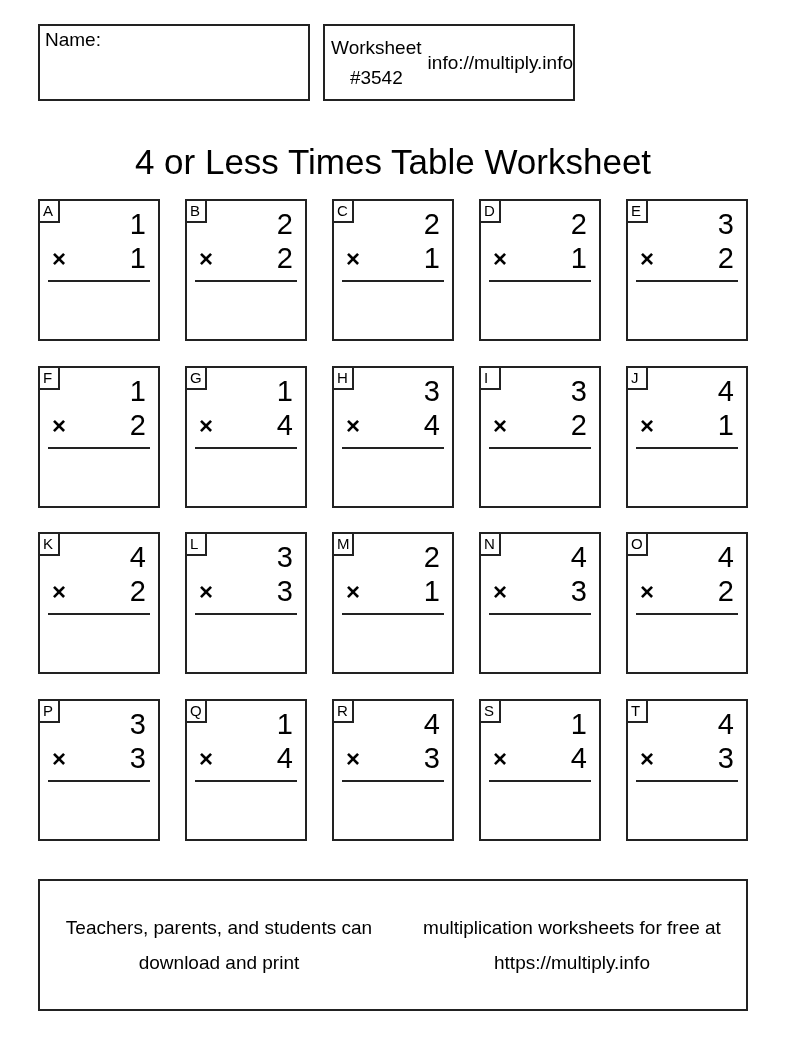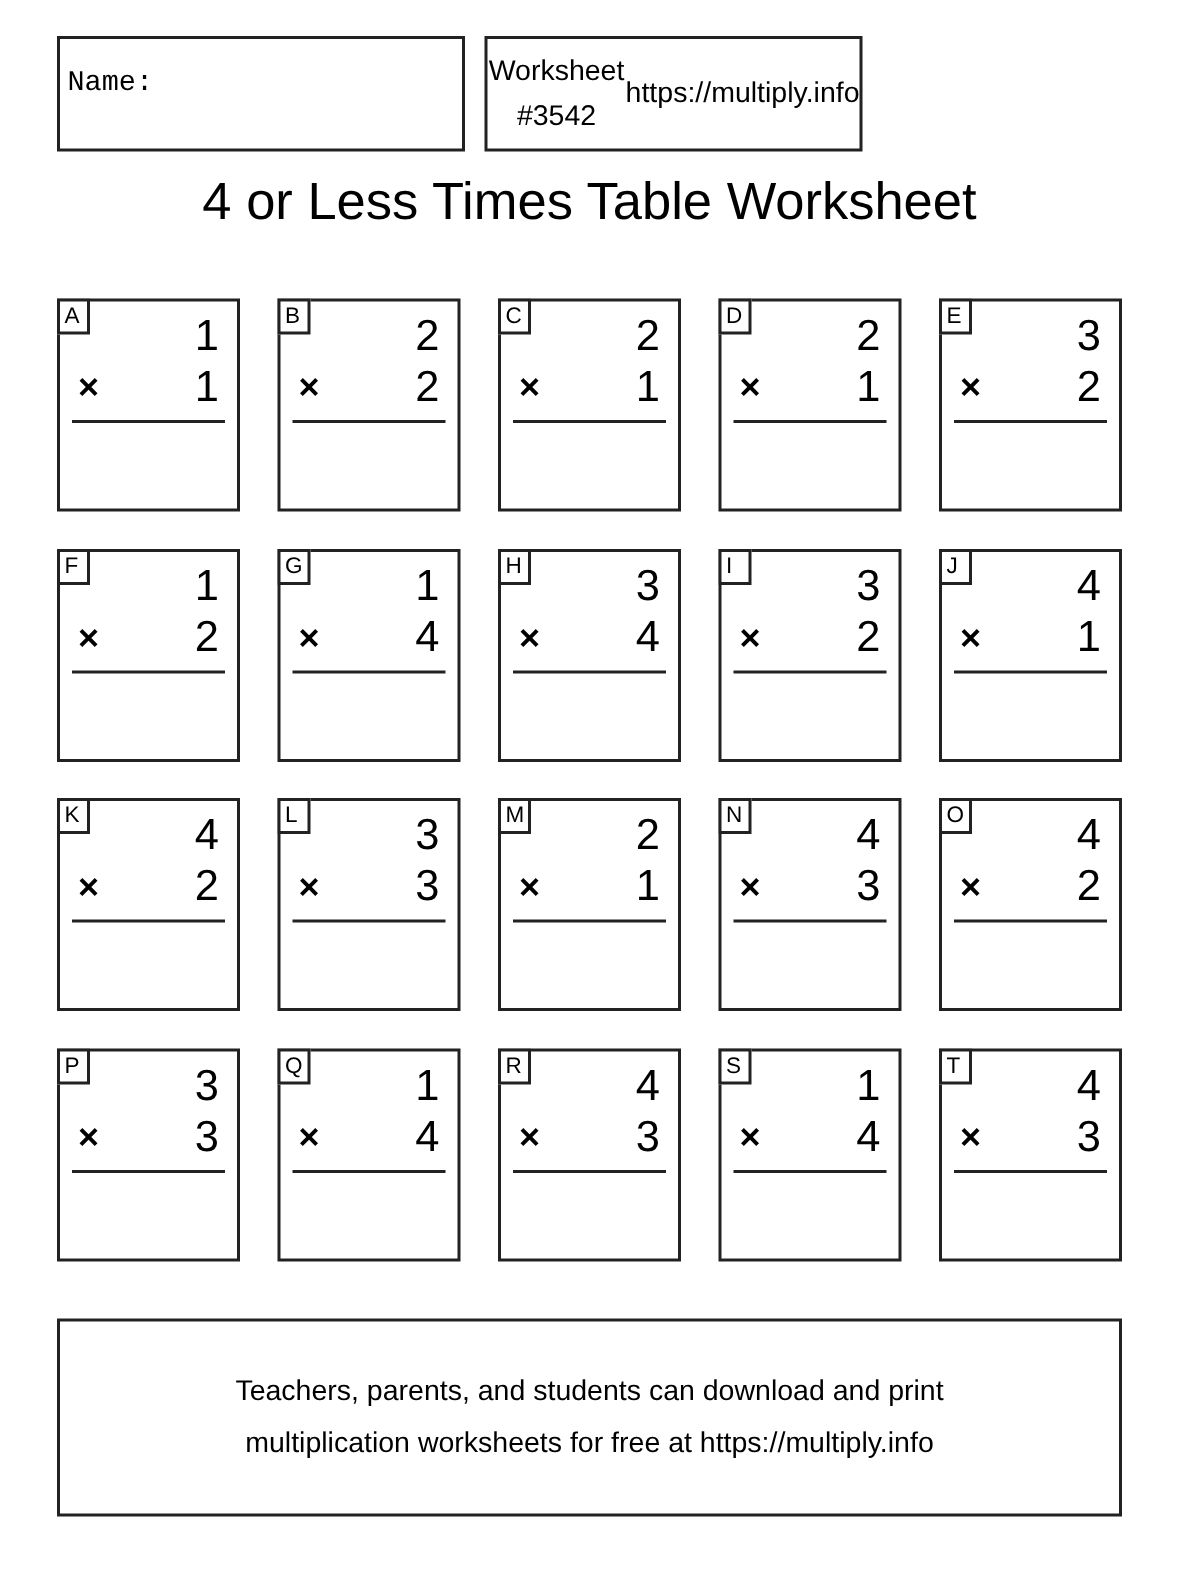--- a/index.html
+++ b/index.html
@@ -14,25 +14,25 @@
 
     .hbox {
       position: absolute;
       border: 2px solid #222;
       background: #fff;
     }
     .hbox.name { left: 38px; top: 24px; width: 272px; height: 77px; }
     .hbox.info { left: 323px; top: 24px; width: 252px; height: 77px;
       display: flex; flex-direction: row; align-items: center; justify-content: center; }
     .hbox.date { left: 588px; top: 24px; width: 160px; height: 77px; }
-    .hlabel { position: absolute; left: 5px; top: 18px; font-size: 19px; line-height: 22px; font-family: Liberation Mono, monospace; }
+    .hlabel { position: absolute; left: 5px; top: 3px; font-size: 19px; line-height: 22px; }
     .info-line { font-size: 19px; line-height: 30px; text-align: center; }
 
     .title {
-      position: absolute; left: 0; top: 113px; width: 786px;
+      position: absolute; left: 0; top: 140px; width: 786px;
       text-align: center; font-size: 35px; line-height: 44px;
     }
 
     .card {
       position: absolute;
       width: 122px; height: 142px;
       border: 2px solid #222;
       background: #fff;
     }
     .card .tag {
@@ -59,36 +59,36 @@
       position: absolute; left: 8px; right: 8px; top: 79px;
       height: 2px; background: #222;
     }
     .card .answer {
       position: absolute; left: 4px; right: 4px; top: 86px; bottom: 4px;
     }
 
     .footer {
       position: absolute; left: 38px; top: 879px; width: 710px; height: 132px;
       border: 2px solid #222;
-      display: flex; flex-direction: column; align-items: center; justify-content: center;
+      display: flex; flex-direction: row; align-items: center; justify-content: center;
     }
     .footer p { font-size: 19px; line-height: 35px; text-align: center; }
   </style>
 </head>
 <body>
 
 <div class="page">
 
   <div class="hbox name">
     <span class="hlabel">Name:</span>
   </div>
 
   <div class="hbox info">
     <div class="info-line">Worksheet #3542</div>
-    <div class="info-line">https://multiply.info</div>
+    <div class="info-line">info://multiply.info</div>
   </div>
 
 
   <div class="title">4 or Less Times Table Worksheet</div>
 
   <div id="grid">
       <div class="card" style="left: 38px; top: 199px;">
         <div class="tag">A</div>
         <div class="top-num">1</div>
         <div class="times">×</div>

